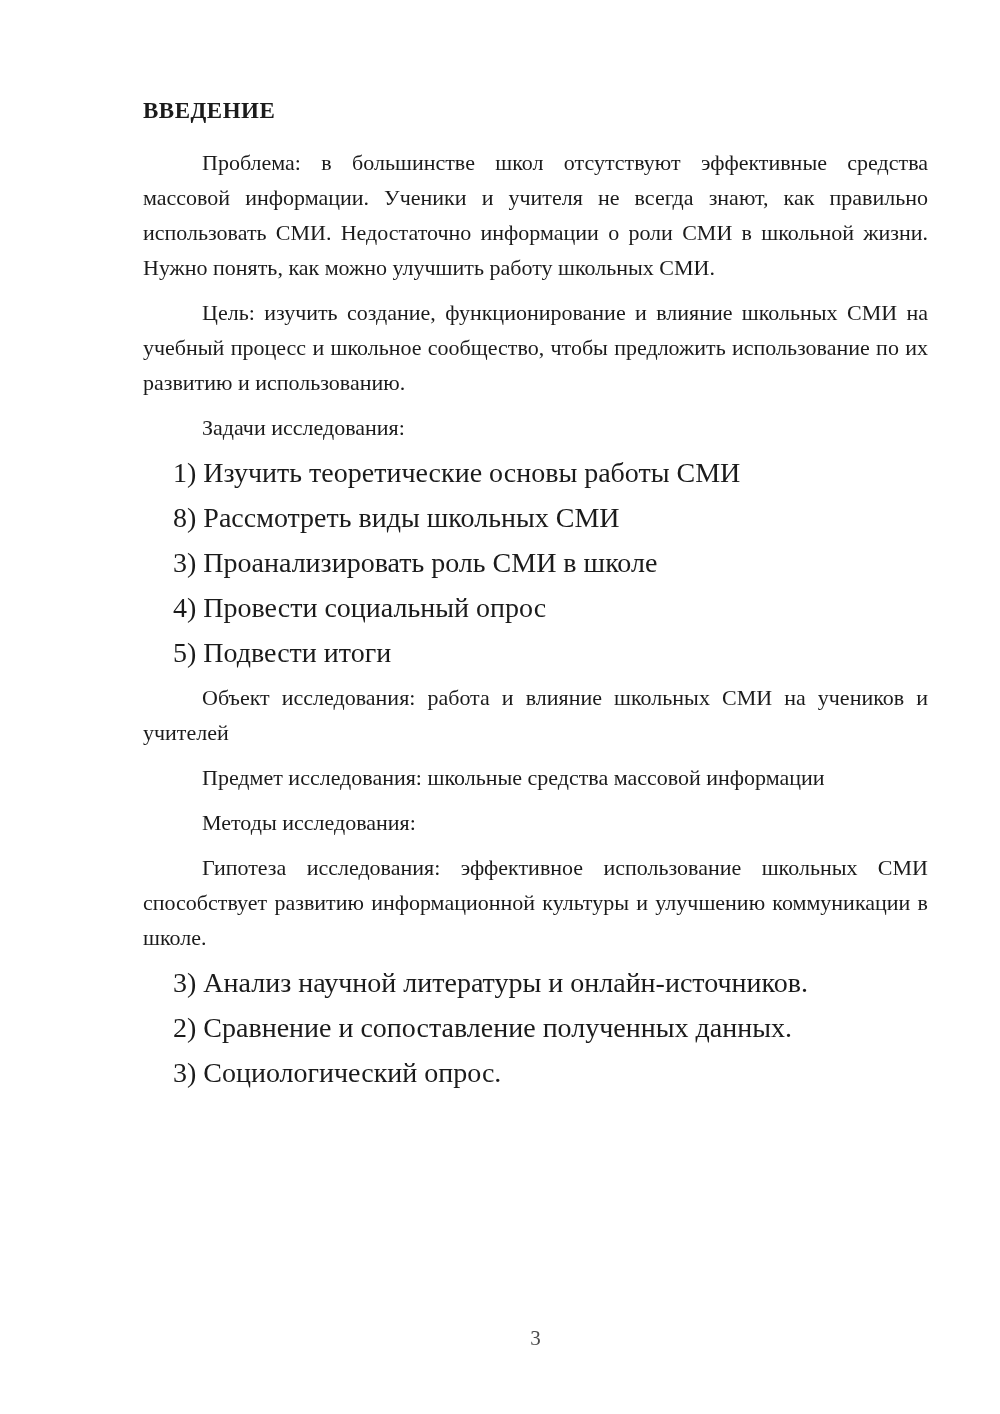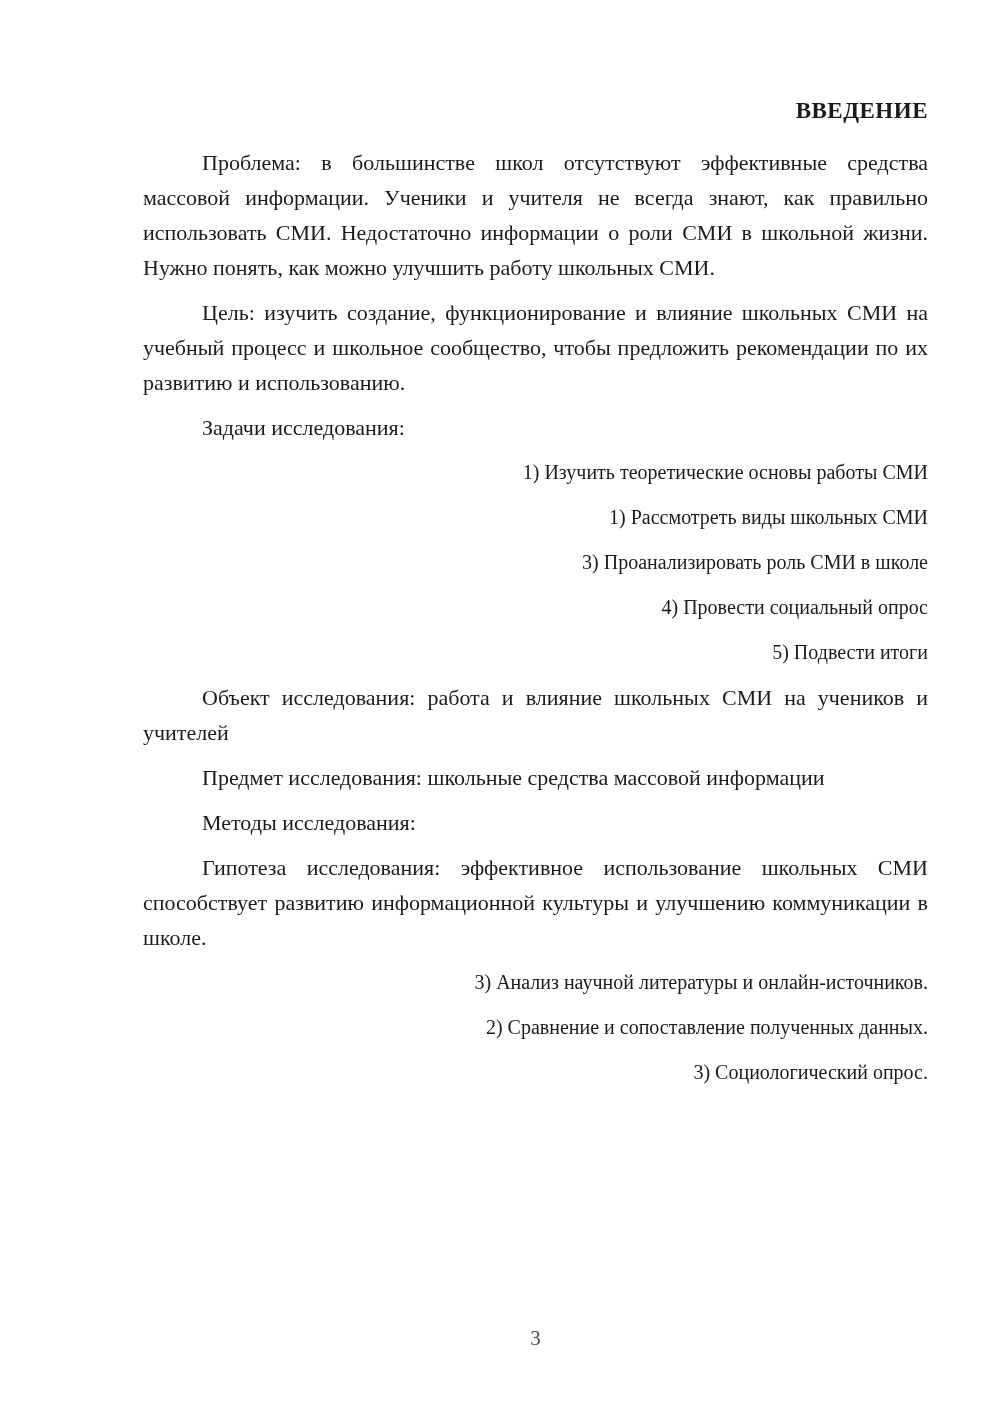--- a/index.html
+++ b/index.html
@@ -15,61 +15,61 @@
     box-sizing: border-box;
     padding: 97px 72px 0 143px;
     font-family: "Liberation Serif", "DejaVu Serif", serif;
     color: #1b1b1b;
     overflow: hidden;
   }
   .doc-title {
     font-size: 23px;
     font-weight: bold;
     line-height: 28px;
-    text-align: right;
+    text-align: left;
     letter-spacing: 0.5px;
     margin: 0 0 20px 0;
   }
   .para {
     font-size: 22px;
     line-height: 35px;
     margin: 0 0 10px 0;
     text-align: justify;
     text-indent: 59px;
   }
   .list-item {
-    font-size: 20px;
+    font-size: 28px;
     line-height: 35px;
     margin: 0 0 10px 0;
     padding-left: 30px;
-    text-align: right;
+    text-align: left;
   }
   .page-number {
     position: absolute;
     left: 143px;
     right: 72px;
     top: 1326px;
     text-align: center;
     font-size: 21px;
     line-height: 24px;
     color: #4d4d4d;
   }
 </style>
 </head>
 <body>
 
 <div class="page">
   <h1 class="doc-title">ВВЕДЕНИЕ</h1>
 
   <div id="doc-body">
       <p class="para">Проблема: в большинстве школ отсутствуют эффективные средства массовой информации. Ученики и учителя не всегда знают, как правильно использовать СМИ. Недостаточно информации о роли СМИ в школьной жизни. Нужно понять, как можно улучшить работу школьных СМИ.</p>
-      <p class="para">Цель: изучить создание, функционирование и влияние школьных СМИ на учебный процесс и школьное сообщество, чтобы предложить рекомендации по их развитию и использованию.</p>
+      <p class="para">Цель: изучить создание, функционирование и влияние школьных СМИ на учебный процесс и школьное сообщество, чтобы предложить использование по их развитию и использованию.</p>
       <p class="para">Задачи исследования:</p>
       <p class="list-item">1) Изучить теоретические основы работы СМИ</p>
-      <p class="list-item">1) Рассмотреть виды школьных СМИ</p>
+      <p class="list-item">8) Рассмотреть виды школьных СМИ</p>
       <p class="list-item">3) Проанализировать роль СМИ в школе</p>
       <p class="list-item">4) Провести социальный опрос</p>
       <p class="list-item">5) Подвести итоги</p>
       <p class="para">Объект исследования: работа и влияние школьных СМИ на учеников и учителей</p>
       <p class="para">Предмет исследования: школьные средства массовой информации</p>
       <p class="para">Методы исследования:</p>
       <p class="para">Гипотеза исследования: эффективное использование школьных СМИ способствует развитию информационной культуры и улучшению коммуникации в школе.</p>
       <p class="list-item">3) Анализ научной литературы и онлайн-источников.</p>
       <p class="list-item">2) Сравнение и сопоставление полученных данных.</p>
       <p class="list-item">3) Социологический опрос.</p>

